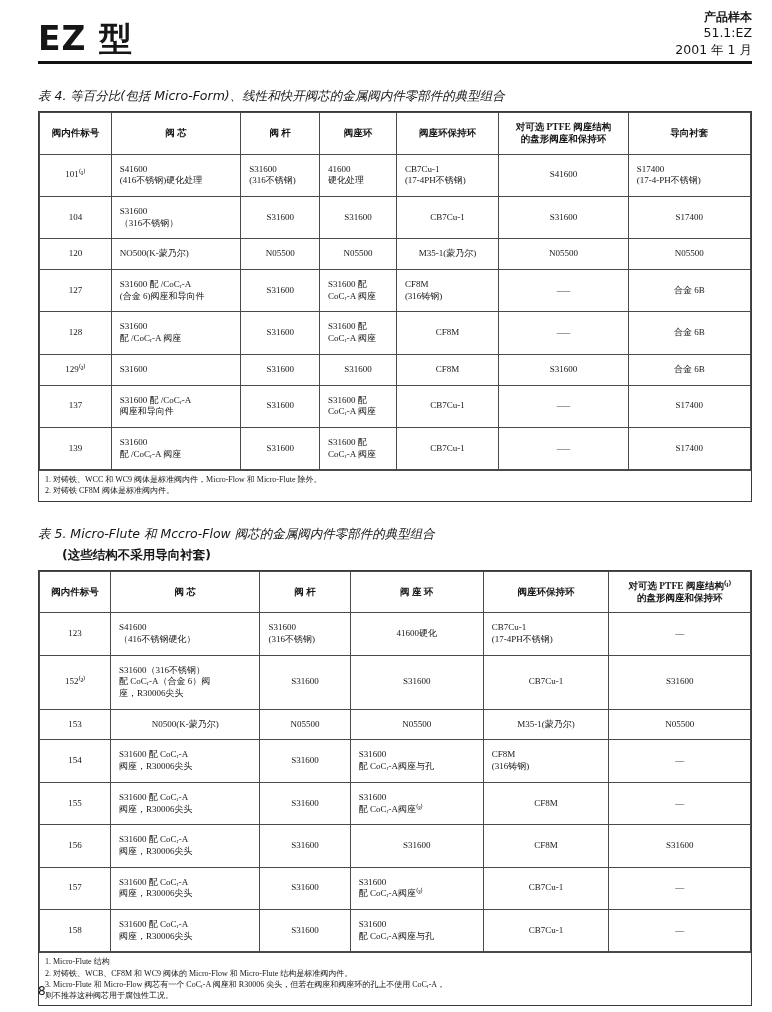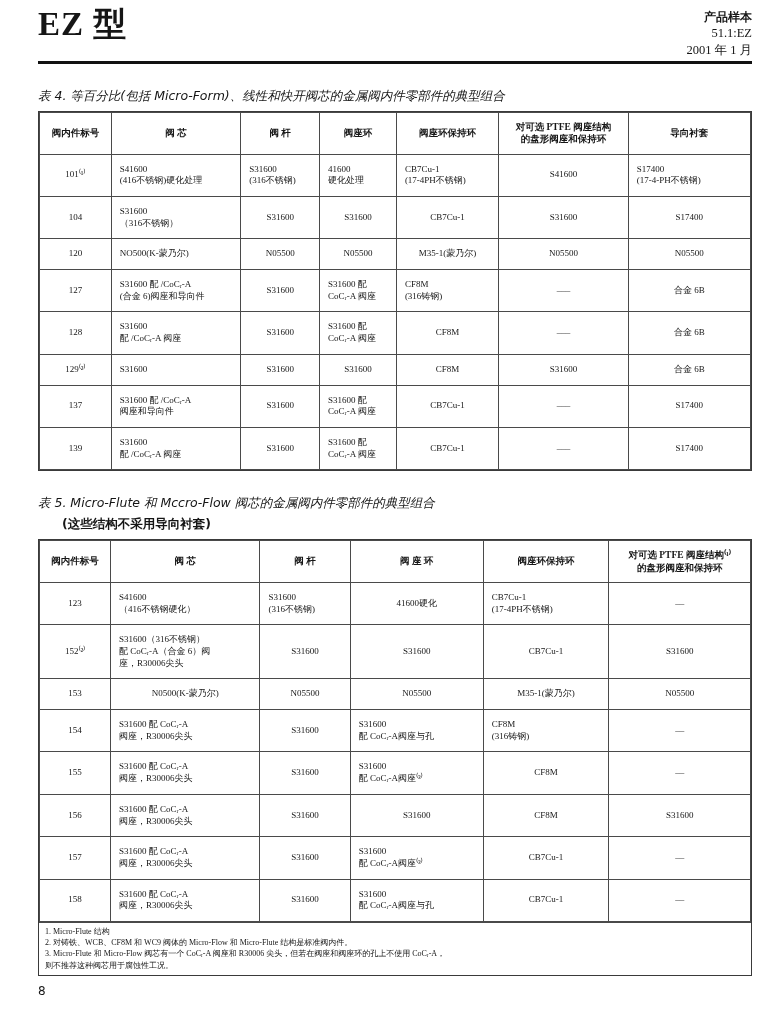--- a/index.html
+++ b/index.html
@@ -8,21 +8,21 @@
     position:relative;
     width:772px; height:1012px;
     margin:0 auto;
     background:#ffffff;
     color:#161616;
     font-family:"DejaVu Sans", sans-serif;
     padding:6px 20px 0 38px;
     overflow:hidden;
   }
   
-  .doc-header { display:flex; justify-content:space-between; align-items:flex-start;font-family:Liberation Serif, serif; }
+  .doc-header { display:flex; justify-content:space-between; align-items:flex-end; }
   .doc-title {
     font-size:33px; font-weight:600; letter-spacing:1px;
     padding-bottom:2px; line-height:1.1;
   }
   .header-right { text-align:right; font-size:12.5px; line-height:1.35; padding-top:3px; }
   .header-right .hr-line1 { font-weight:700; font-size:12px; }
   .header-rule { border-bottom:3px solid #111; margin-top:2px; }
 
   
   .tbl-title {
@@ -188,20 +188,21 @@
 配 /CoCᵣ-A 阀座</td>
             <td class="ac">S31600</td>
             <td class="al">S31600 配
 CoCᵣ-A 阀座</td>
             <td class="ac">CB7Cu-1</td>
             <td class="ac">–––</td>
             <td class="ac">S17400</td>
           </tr>
         </tbody>
       </table>
+      <div class="footnotes"><div class="fn">1. 对铸铁、WCC 和 WC9 阀体是标准阀内件，Micro-Flow 和 Micro-Flute 除外。</div><div class="fn">2. 对铸铁 CF8M 阀体是标准阀内件。</div></div>
     </div>
 
   <div class="tbl-title">表 5. Micro-Flute 和 Mccro-Flow 阀芯的金属阀内件零部件的典型组合</div>
   <div class="tbl-subtitle">(这些结构不采用导向衬套)</div>
   <div class="tbl-wrap">
       <table>
         <colgroup>
           <col style="width: 10%;">
           <col style="width: 21%;">
           <col style="width: 12.7%;">

